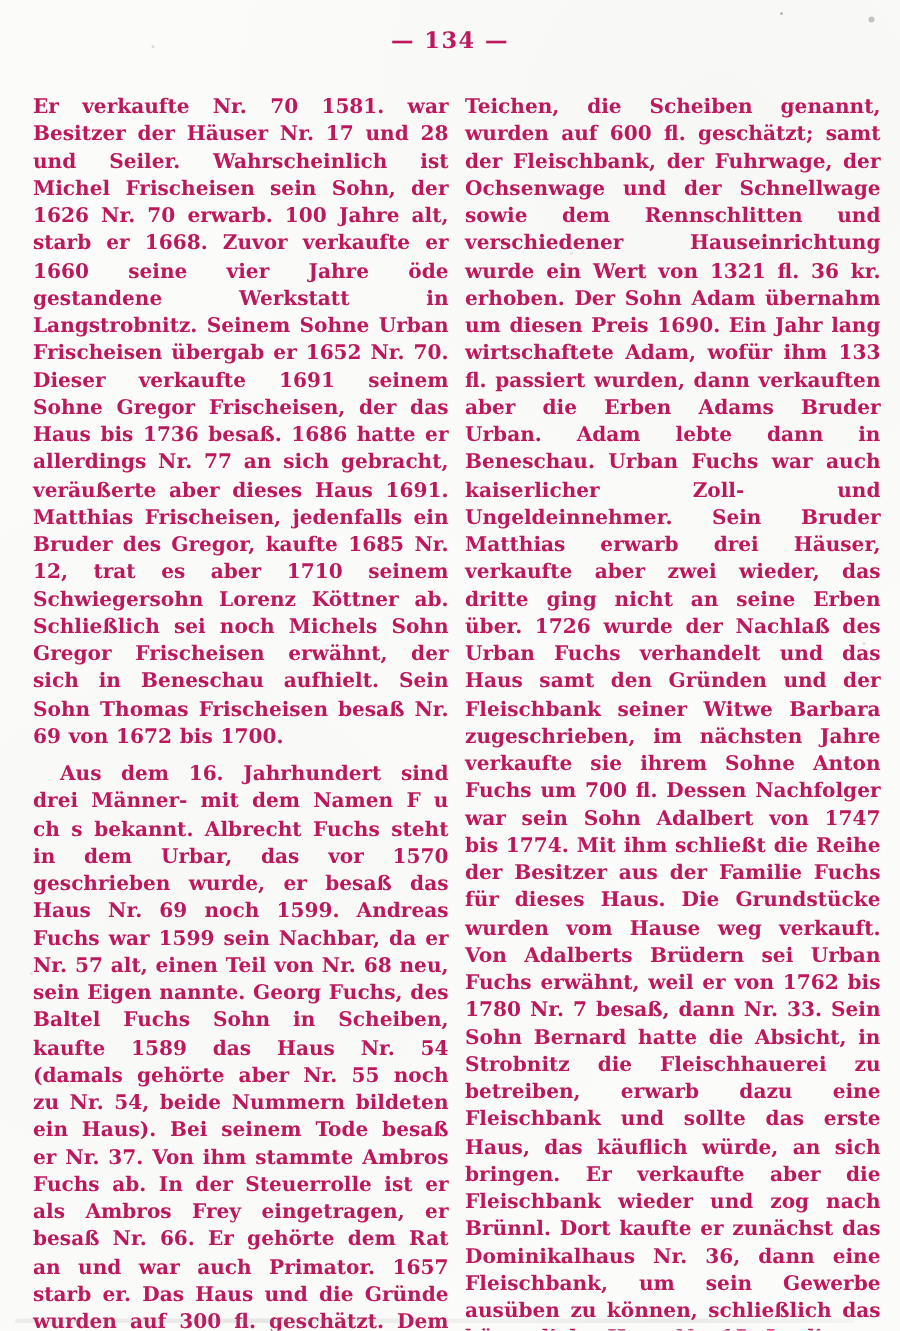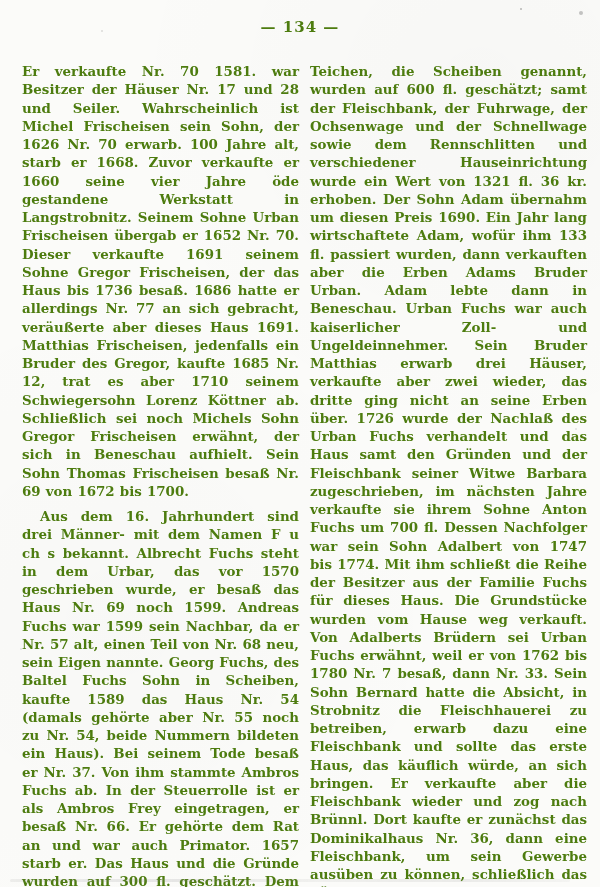--- a/index.html
+++ b/index.html
@@ -25,41 +25,41 @@
   }
   .page-header {
     position: absolute;
     top: 18px;
     left: 0;
     width: 100%;
     text-align: center;
     font-size: 15px;
     font-weight: bold;
     letter-spacing: 1px;
-    color: #4d7c0f;
+    color: #be185d;
   }
   .columns {
     position: absolute;
     top: 62px;
     left: 22px;
     right: 13px;
     display: flex;
     gap: 11px;
   }
   .column {
     flex: 1 1 0;
     min-width: 0;
   }
   .column p {
     margin: 0;
     font-size: 13.4px;
     line-height: 18.25px;
     font-weight: bold;
     text-align: justify;
-    color: #4d7c0f;
+    color: #be185d;
     word-spacing: 0.5px;
   }
   .column p.indent {
     text-indent: 18px;
     margin-top: 7px;
   }
   .scan-noise {
     position: absolute;
     width: 2px;
     height: 2px;

